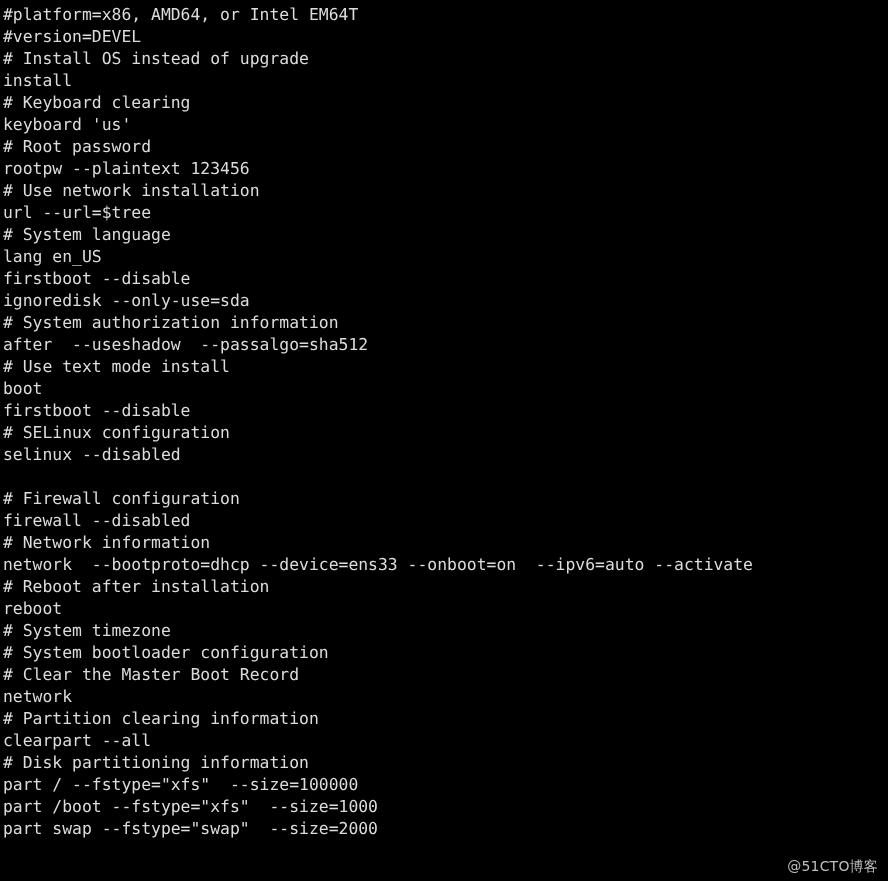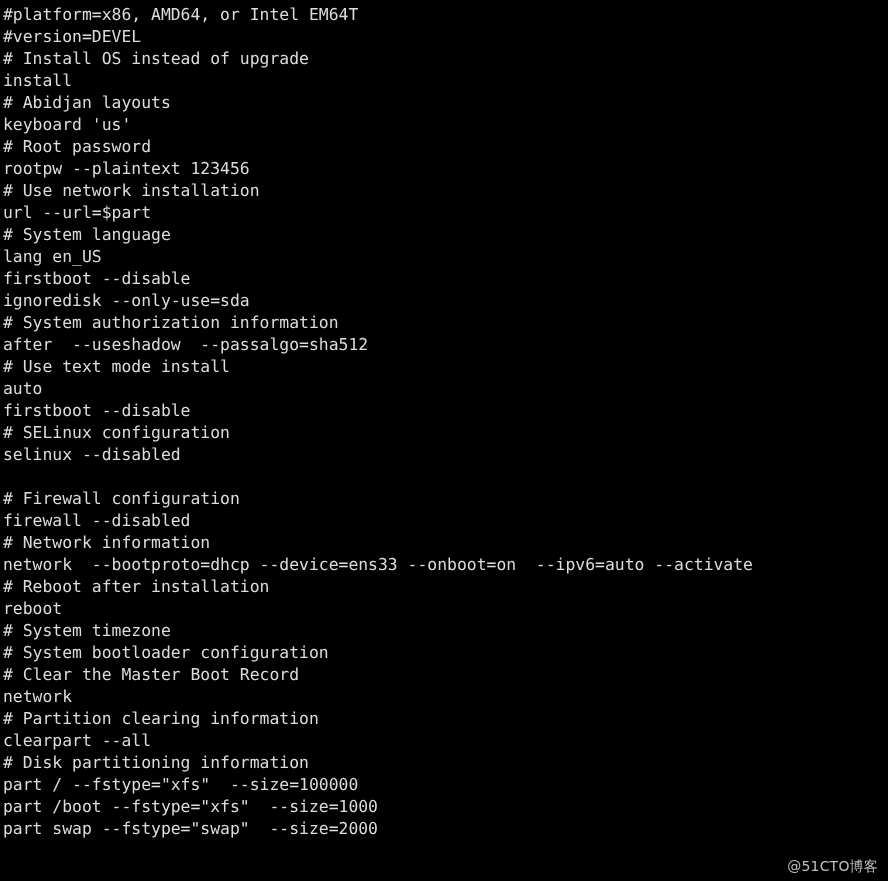--- a/index.html
+++ b/index.html
@@ -55,34 +55,34 @@
 </style>
 </head>
 <body>
 
 <div id="terminal-root" style="background: rgb(0, 0, 0);">
   <div id="terminal-body" style="color: rgb(220, 220, 220);">
       <div class="term-line">#platform=x86, AMD64, or Intel EM64T</div>
       <div class="term-line">#version=DEVEL</div>
       <div class="term-line"># Install OS instead of upgrade</div>
       <div class="term-line">install</div>
-      <div class="term-line"># Abidjan layouts</div>
+      <div class="term-line"># Keyboard clearing</div>
       <div class="term-line">keyboard 'us'</div>
       <div class="term-line"># Root password</div>
       <div class="term-line">rootpw --plaintext 123456</div>
       <div class="term-line"># Use network installation</div>
-      <div class="term-line">url --url=$part</div>
+      <div class="term-line">url --url=$tree</div>
       <div class="term-line"># System language</div>
       <div class="term-line">lang en_US</div>
       <div class="term-line">firstboot --disable</div>
       <div class="term-line">ignoredisk --only-use=sda</div>
       <div class="term-line"># System authorization information</div>
       <div class="term-line">after  --useshadow  --passalgo=sha512</div>
       <div class="term-line"># Use text mode install</div>
-      <div class="term-line">auto</div>
+      <div class="term-line">boot</div>
       <div class="term-line">firstboot --disable</div>
       <div class="term-line"># SELinux configuration</div>
       <div class="term-line">selinux --disabled</div>
       <div class="term-line blank"></div>
       <div class="term-line"># Firewall configuration</div>
       <div class="term-line">firewall --disabled</div>
       <div class="term-line"># Network information</div>
       <div class="term-line">network  --bootproto=dhcp --device=ens33 --onboot=on  --ipv6=auto --activate</div>
       <div class="term-line"># Reboot after installation</div>
       <div class="term-line">reboot</div>

